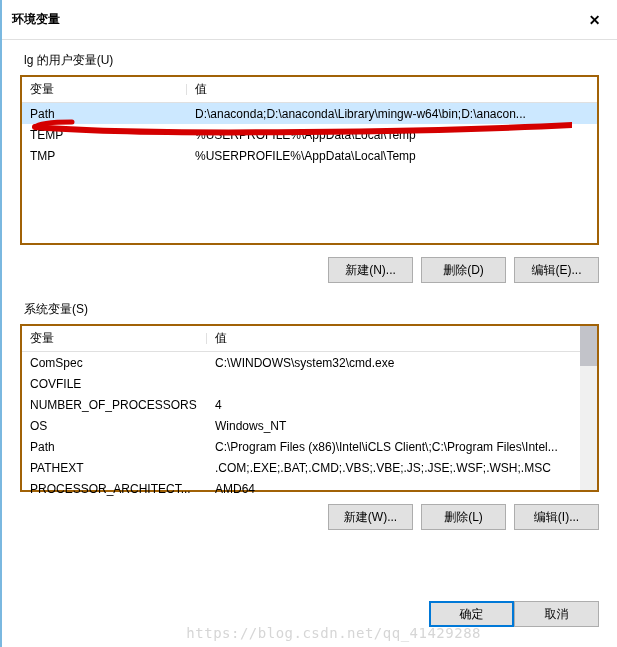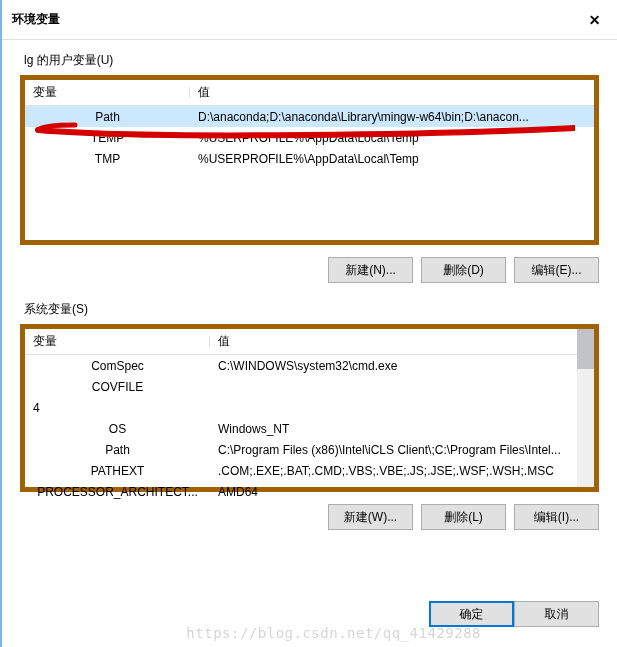--- a/index.html
+++ b/index.html
@@ -41,21 +41,21 @@
     padding: 12px 18px 12px 18px;
   }
   .group {
     margin-bottom: 18px;
   }
   .group-label {
     margin-bottom: 6px;
     padding-left: 4px;
   }
   .listbox {
-    border: 5px solid #a16207;
+    border: 2px solid #a16207;
     background: #fff;
     width: 100%;
     position: relative;
   }
   .listbox.user { height: 170px; }
   .listbox.system { height: 168px; }
   .listhead {
     display: flex;
     border-bottom: 1px solid #e0e0e0;
     height: 26px;
@@ -81,21 +81,21 @@
   }
   .listrows {
     overflow: hidden;
   }
   .row {
     display: flex;
     height: 21px;
     align-items: center;
     position: relative;
   }
-  .row .c1 { width: 165px; padding: 0 8px; overflow: hidden; white-space: nowrap; text-overflow: ellipsis; text-align: center; }
+  .row .c1 { width: 165px; padding: 0 8px; overflow: hidden; white-space: nowrap; text-overflow: ellipsis; }
   .row .c2 { flex: 1; padding: 0 8px; overflow: hidden; white-space: nowrap; text-overflow: ellipsis; }
   .row.selected { background: #cce8ff; }
   .scrollbar {
     position: absolute;
     right: 0;
     top: 0;
     bottom: 0;
     width: 17px;
     background: #f0f0f0;
   }
@@ -209,20 +209,21 @@
         <div class="listrows" style="margin-right:17px;">
           <div class="row">
             <div class="c1">ComSpec</div>
             <div class="c2">C:\WINDOWS\system32\cmd.exe</div>
           </div>
           <div class="row">
             <div class="c1">COVFILE</div>
             <div class="c2"></div>
           </div>
           <div class="row">
+            <div class="c1">NUMBER_OF_PROCESSORS</div>
             <div class="c2">4</div>
           </div>
           <div class="row">
             <div class="c1">OS</div>
             <div class="c2">Windows_NT</div>
           </div>
           <div class="row">
             <div class="c1">Path</div>
             <div class="c2">C:\Program Files (x86)\Intel\iCLS Client\;C:\Program Files\Intel...</div>
           </div>

